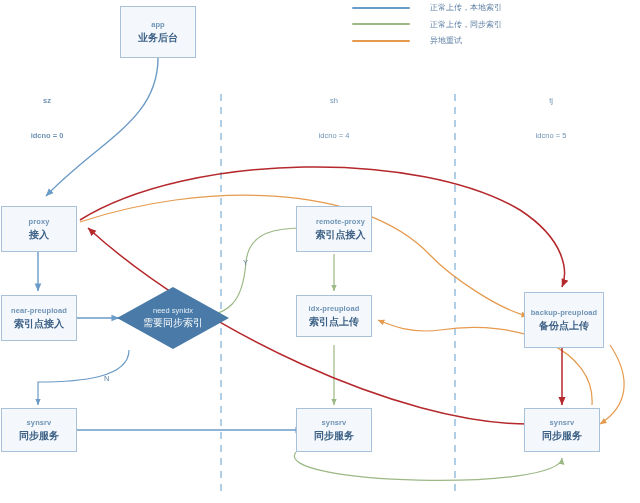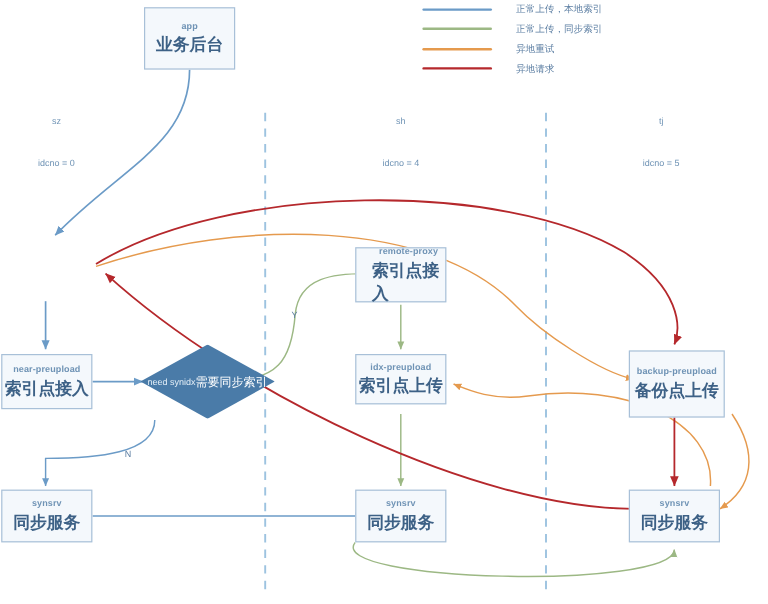--- a/index.html
+++ b/index.html
@@ -37,30 +37,30 @@
     color: #4a6f96;
     line-height: 1.35;
     font-weight: bold;
   }
   .node .en {
     font-size: 7.5px;
     color: #6f93b5;
     letter-spacing: 0.1px;
   }
   .node .cn {
-    font-size: 14px;
+    font-size: 10px;
     color: #3d6186;
     margin-top: 1px;
   }
   .diamond {
     position: absolute;
     width: 112px;
     height: 62px;
     display: flex;
-    flex-direction: row;
+    flex-direction: column;
     align-items: center;
     justify-content: center;
     color: #ffffff;
     clip-path: polygon(50% 0%, 100% 50%, 50% 100%, 0% 50%);
     background: #4a7ba8;
   }
   .diamond .en {
     font-size: 7.5px;
     color: #e3eef7;
   }
@@ -173,44 +173,44 @@
       <span class="legend-text">正常上传，本地索引</span>
     </div>
     <div class="legend-row">
       <span class="legend-swatch" style="background:#9cb884"></span>
       <span class="legend-text">正常上传，同步索引</span>
     </div>
     <div class="legend-row">
       <span class="legend-swatch" style="background:#e59a4e"></span>
       <span class="legend-text">异地重试</span>
     </div>
-    <div class="legend-row">
-      <span class="legend-swatch" style="background:#b5282c"></span>
-      <span class="legend-text">异地请求</span>
-    </div>
-  </div>
-
-  <div class="zone-label" style="left:10px; top:96px; width:74px;">
+  </div>
+
+  <div class="zone-label" style="left:10px; top:96px; width:74px;font-weight:bold;">
     <div class="zn">sz</div>
     <div class="zid">idcno = 0</div>
   </div>
   <div class="zone-label" style="left:297px; top:96px; width:74px;">
     <div class="zn">sh</div>
     <div class="zid">idcno = 4</div>
   </div>
   <div class="zone-label" style="left:514px; top:96px; width:74px;text-align:center;">
     <div class="zn">tj</div>
     <div class="zid">idcno = 5</div>
   </div>
 
   <div class="node" style="left:120px; top:6px; width:76px; height:52px;">
     <span class="en">app</span>
     <span class="cn">业务后台</span>
   </div>
 
+  <div class="node" style="left:1px; top:206px; width:76px; height:46px;">
+    <span class="en">proxy</span>
+    <span class="cn">接入</span>
+  </div>
 
   <div class="node" style="left:1px; top:295px; width:76px; height:46px;">
     <span class="en">near-preupload</span>
     <span class="cn">索引点接入</span>
   </div>
 
   <div class="diamond" style="left:117px; top:287px;">
     <span class="en">need synidx</span>
     <span class="cn">需要同步索引</span>
   </div>

